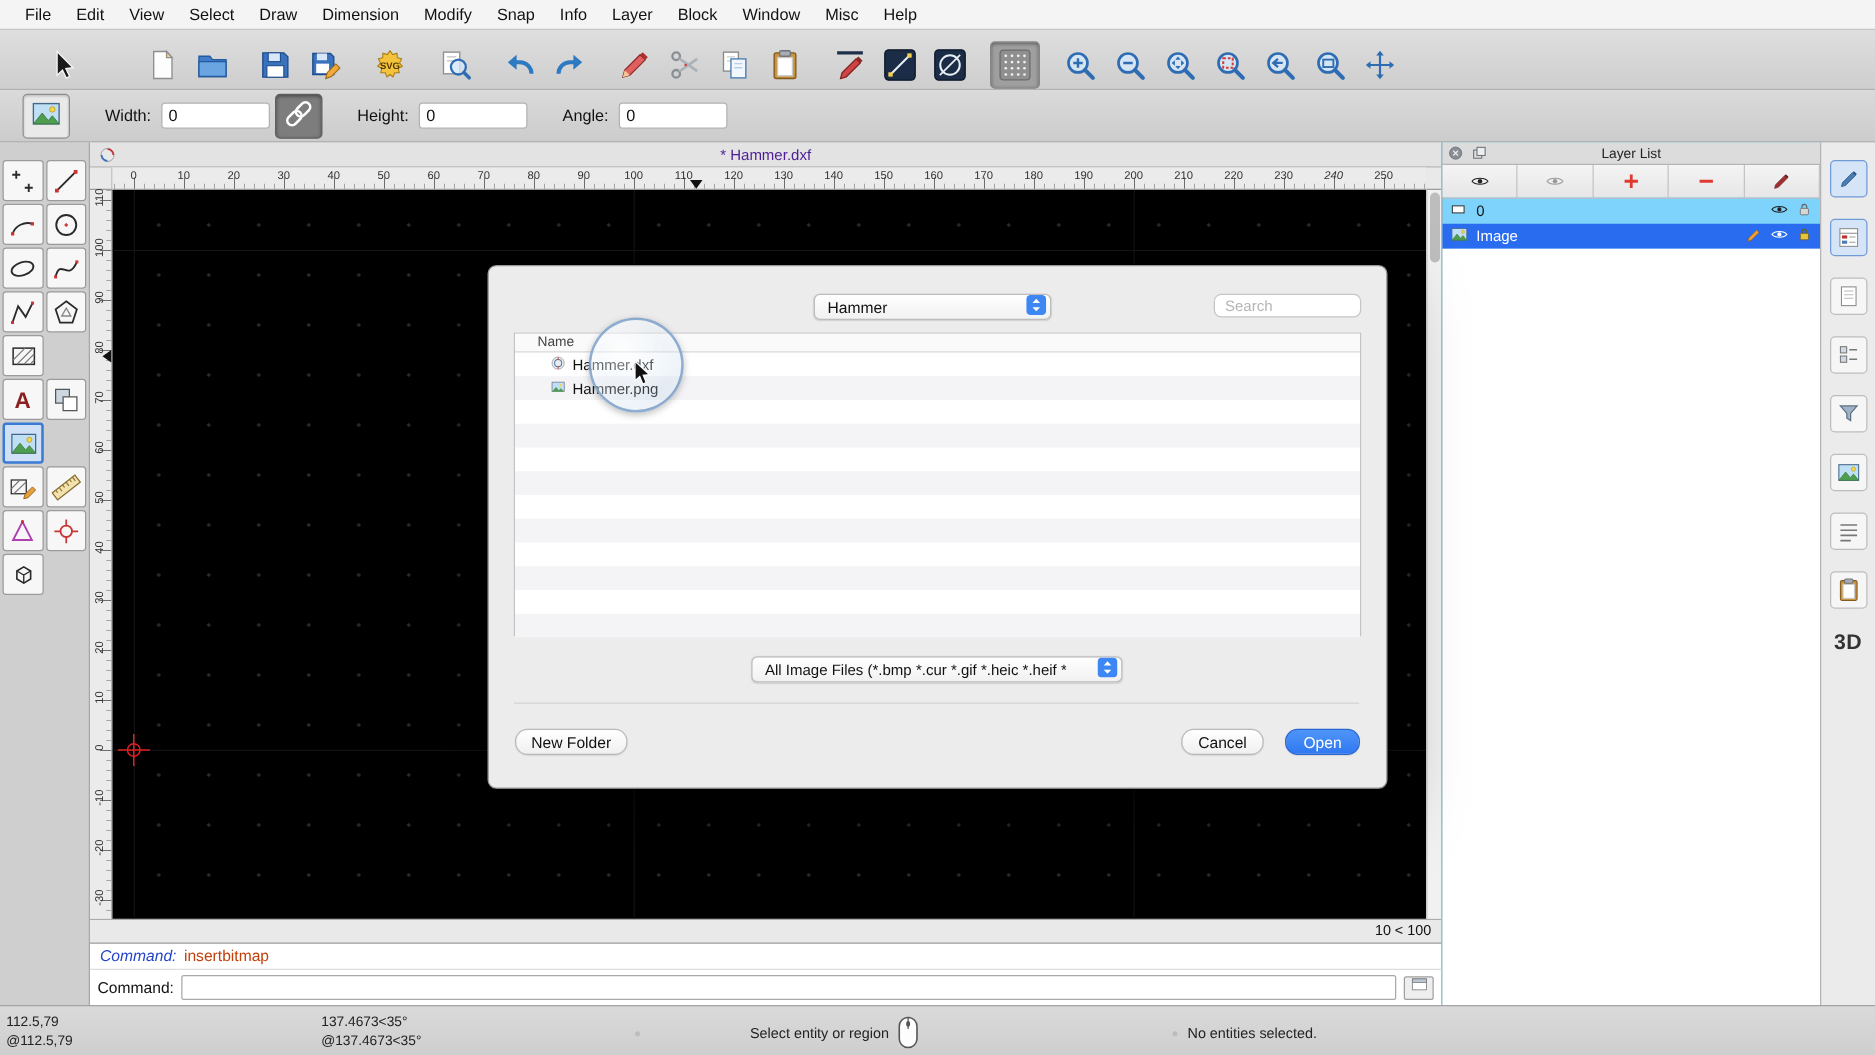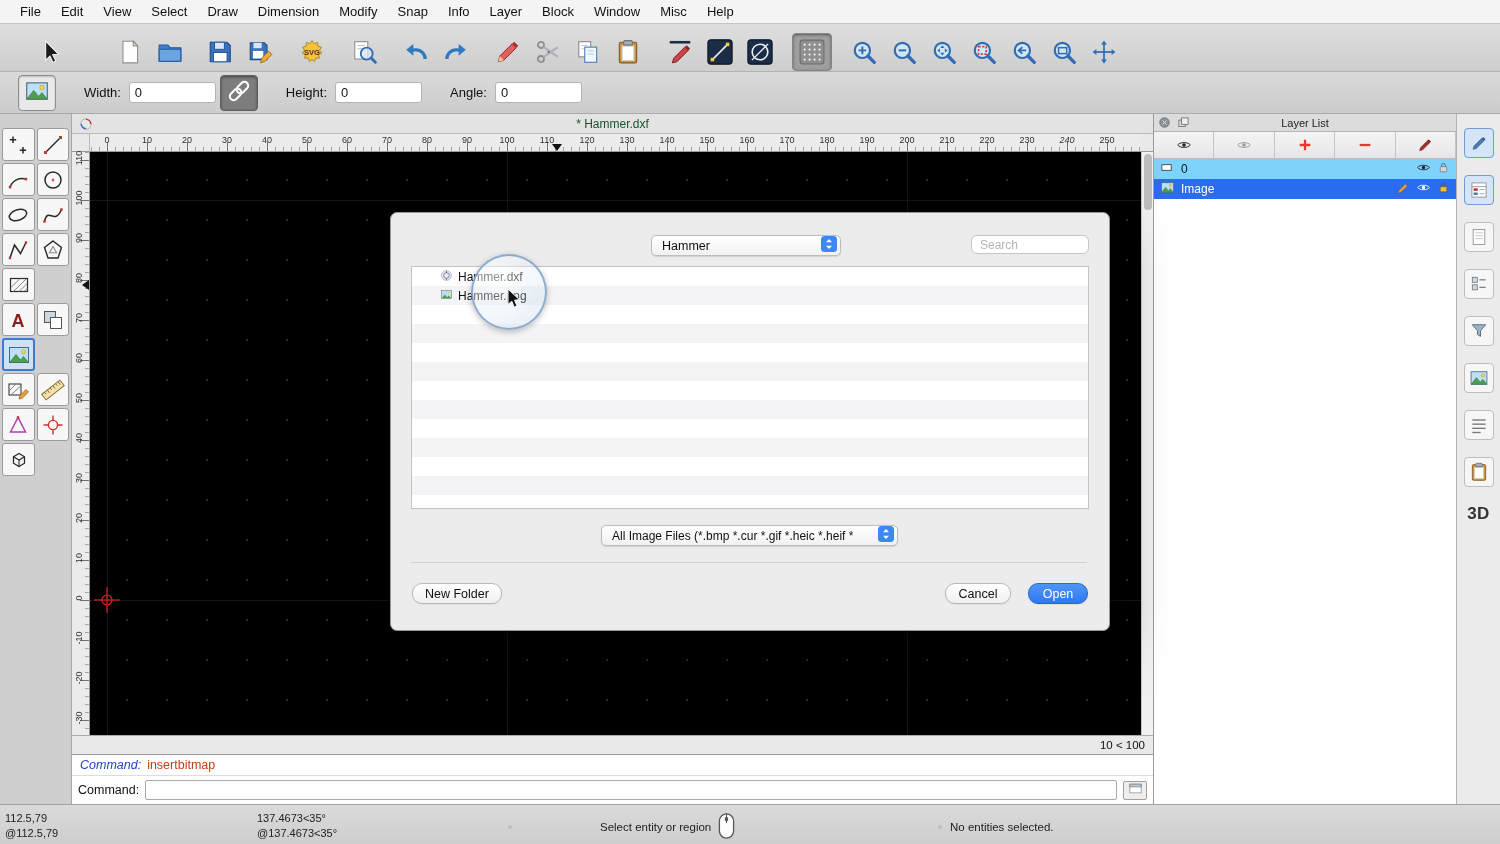--- a/index.html
+++ b/index.html
@@ -16,21 +16,21 @@
 .geolabel{margin-left:28px;margin-right:8px}
 .geoinput{width:87px;height:21px;background:#fff;border:1px solid #b3b3b3;border-radius:3px;padding:0 5px;font-size:13px;font-family:inherit;color:#111}
 .chainbtn{width:38px;height:36px;margin-left:4px;background:#7d7d7d;border:1px solid #5f5f5f;border-radius:4px;display:flex;align-items:center;justify-content:center;box-shadow:inset 0 1px 3px rgba(0,0,0,.45)}
 
 .workspace{display:flex;height:690px}
 .palette{width:72px;background:#cfcfcf;border-right:1px solid #a8a8a8;padding:14px 2px 0 2px}
 .prow{display:flex;gap:2px;margin-bottom:2px}
 .ptool{width:33px;height:33px;background:#f7f7f7;border:1px solid #9b9b9b;border-radius:3px;display:flex;align-items:center;justify-content:center}
 .ptool.selected{background:#cfe0f7;border:2px solid #3a7bd5}
 .centercol{width:1081px;display:flex;flex-direction:column;position:relative}
-.mdititle{height:20px;background:#e3e3e3;border-bottom:1px solid #bcbcbc;display:flex;align-items:center;justify-content:center;font-size:12px;color:#14532d;position:relative}
+.mdititle{height:20px;background:#e3e3e3;border-bottom:1px solid #bcbcbc;display:flex;align-items:center;justify-content:center;font-size:12px;color:#4c1d95;position:relative}
 .mdiicon{position:absolute;left:7px;top:3px}
 .rulerrow{height:18px;display:flex}
 .corner{width:18px;background:#e9e9e9;border-bottom:1px solid #9a9a9a;border-right:1px solid #bbb}
 .rulerh{flex:1;position:relative;background-color:#ebebeb;border-bottom:1px solid #9a9a9a;background-image:repeating-linear-gradient(to right,#6f6f6f 0 1px,transparent 1px 40px),repeating-linear-gradient(to right,#a5a5a5 0 1px,transparent 1px 8px);background-size:100% 9px,100% 4px;background-position:17px bottom,1px bottom;background-repeat:no-repeat}
 .cornerR{width:12px;background:#e9e9e9;border-bottom:1px solid #9a9a9a}
 .hlabel{position:absolute;top:1px;transform:translateX(-50%);font-size:9px;color:#333}
 .hmarker{position:absolute;bottom:0;width:0;height:0;border-left:5px solid transparent;border-right:5px solid transparent;border-top:7px solid #111}
 .canvasrow{display:flex;height:583px}
 .rulerv{width:18px;position:relative;background-color:#ebebeb;border-right:1px solid #9a9a9a;background-image:repeating-linear-gradient(to bottom,#6f6f6f 0 1px,transparent 1px 40px),repeating-linear-gradient(to bottom,#a5a5a5 0 1px,transparent 1px 8px);background-size:9px 100%,4px 100%;background-position:right 8px,right 0px;background-repeat:no-repeat}
 .vlabel{position:absolute;left:-6px;width:26px;text-align:center;font-size:9px;color:#333;transform:rotate(-90deg)}
@@ -710,20 +710,23 @@
   <div class="dropdown" style="left:260px;top:22px;width:190px">
     <span class="ddtext">Hammer</span>
     <span class="stepper-slot"><svg width="16" height="16" viewBox="0 0 16 16" xmlns="http://www.w3.org/2000/svg">
           <rect width="16" height="16" rx="3.5" fill="#3d87f5"></rect>
           <path d="M8 3 L11 6.3 H5 Z" fill="#fff"></path>
           <path d="M8 13 L5 9.7 h6 Z" fill="#fff"></path>
         </svg></span>
   </div>
   <input class="searchfield" placeholder="Search" style="">
   <div class="filelist">
+    <div class="flhead">
+        <span>Name</span>
+      </div>
     <div id="filerows">
         <div class="flrow">
           <span><svg width="13" height="13" viewBox="0 0 24 24" xmlns="http://www.w3.org/2000/svg">
               <circle cx="12" cy="12" r="9" fill="#ececec" stroke="#8a8a8a"></circle>
               <circle cx="12" cy="12" r="5.2" fill="none" stroke="#4a7db2" stroke-width="1.5"></circle>
               <path d="M12 3.5 V7.5 M12 16.5 v4" stroke="#c03030" stroke-width="1.3"></path>
             </svg></span>
           <span>Hammer.dxf</span>
         </div>
         <div class="flrow alt">

